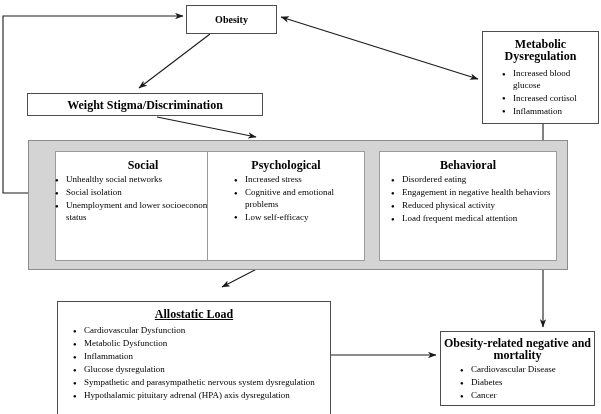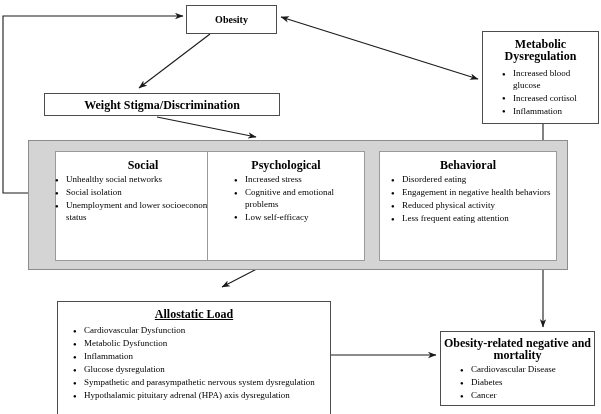--- a/index.html
+++ b/index.html
@@ -75,21 +75,21 @@
   #node-metabolic {
     left: 482px; top: 31px; width: 117px; height: 93px;
   }
   #node-metabolic .node-title {
     margin-top: 6px;
   }
   #node-metabolic ul.bullets { padding-left: 30px; margin-top: 6px; }
 
   
   #node-stigma {
-    left: 44px; top: 93px; width: 236px; height: 23px;
+    left: 27px; top: 93px; width: 236px; height: 23px;
   }
   #node-stigma .node-title {
     margin-top: 5px;
   }
 
   
   #group-domains {
     position: absolute;
     left: 28px; top: 140px; width: 540px; height: 130px;
     background: #d4d4d4;
@@ -192,21 +192,21 @@
           <li>Low self-efficacy</li>
         </ul>
     </div>
 
     <div class="subnode" id="node-behavioral">
       <div class="node-title">Behavioral</div>
       <ul class="bullets">
           <li>Disordered eating</li>
           <li>Engagement in negative health behaviors</li>
           <li>Reduced physical activity</li>
-          <li>Less frequent eating attention</li>
+          <li>Load frequent medical attention</li>
         </ul>
     </div>
 
   </div>
 
   <div class="node" id="node-allostatic">
     <div class="node-title underline">Allostatic Load</div>
     <ul class="bullets">
         <li>Cardiovascular Dysfunction</li>
         <li>Metabolic Dysfunction</li>

